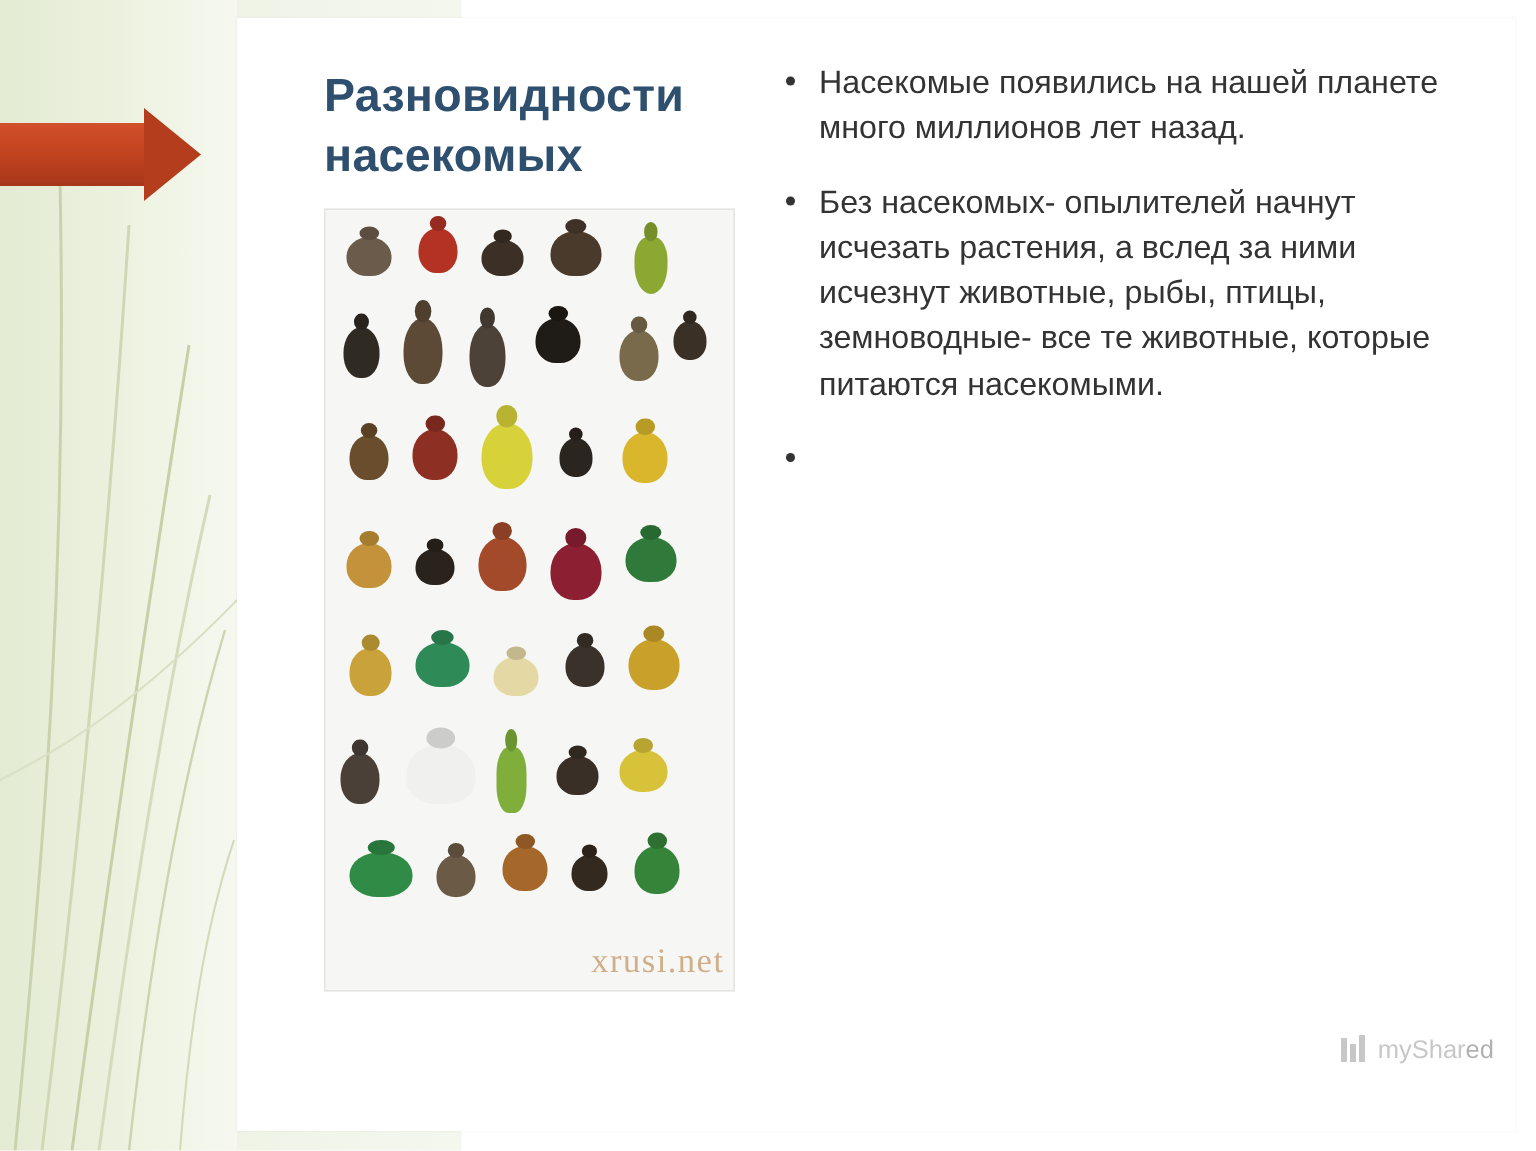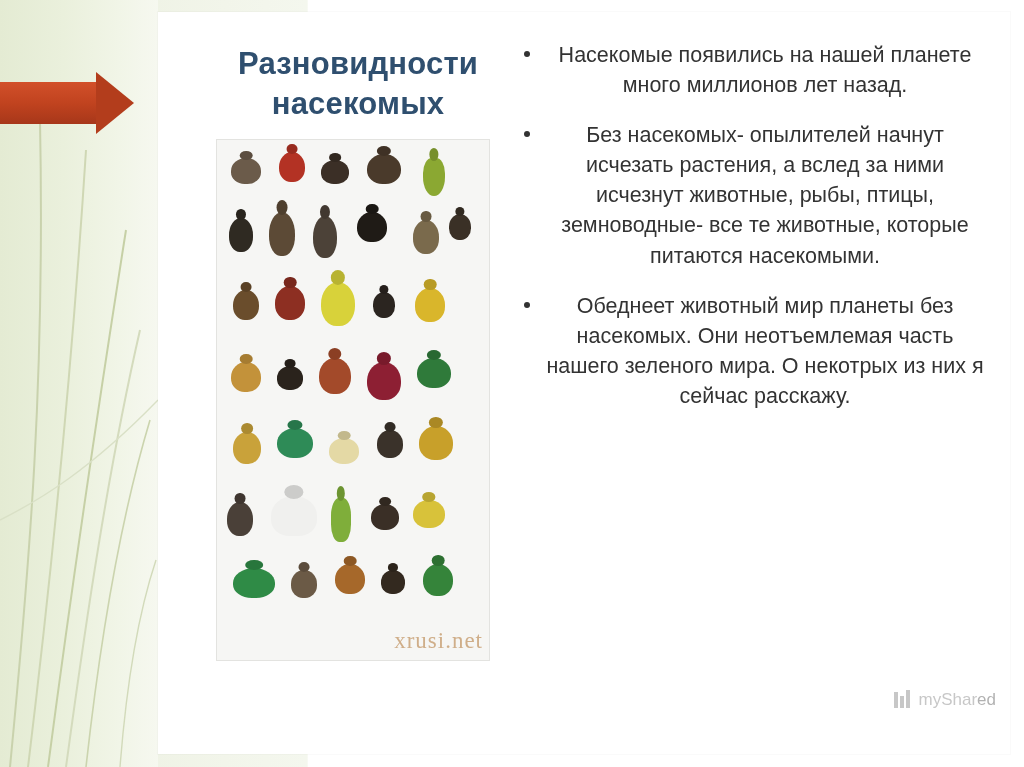--- a/index.html
+++ b/index.html
@@ -66,21 +66,20 @@
     height: 742px;
     background: #ffffff;
     box-shadow: 0 0 0 1px rgba(0,0,0,0.02);
   }
   .content {
     position: absolute;
     left: 0; top: 0;
     width: 852px; height: 742px;
     display: flex;
     flex-direction: row;
-    text-align: center;
   }
   .col-left {
     width: 352px;
     padding: 22px 10px 0 58px;
     box-sizing: border-box;
   }
   .title {
     font-family: "Liberation Sans", sans-serif;
     font-weight: bold;
     font-size: 31px;
@@ -261,21 +260,20 @@
           <li>
             <span class="dot"></span>
             <span>Насекомые появились на нашей планете много миллионов  лет назад.</span>
           </li>
           <li>
             <span class="dot"></span>
             <span>Без насекомых- опылителей начнут исчезать растения, а вслед за ними исчезнут животные, рыбы, птицы, земноводные- все те животные, которые питаются насекомыми.</span>
           </li>
           <li>
             <span class="dot"></span>
-            <span>Обеднеет животный мир планеты без насекомых. Они неотъемлемая часть нашего зеленого мира. О некотрых из них я сейчас расскажу.</span>
           </li>
         </ul>
       </div>
 
     </div>
 
     <div class="ss-watermark">
       <span class="ss-mark">
         <i style="left:0; top:2px; width:4px; height:16px;"></i>
         <i style="left:6px; top:6px; width:4px; height:12px;"></i>

